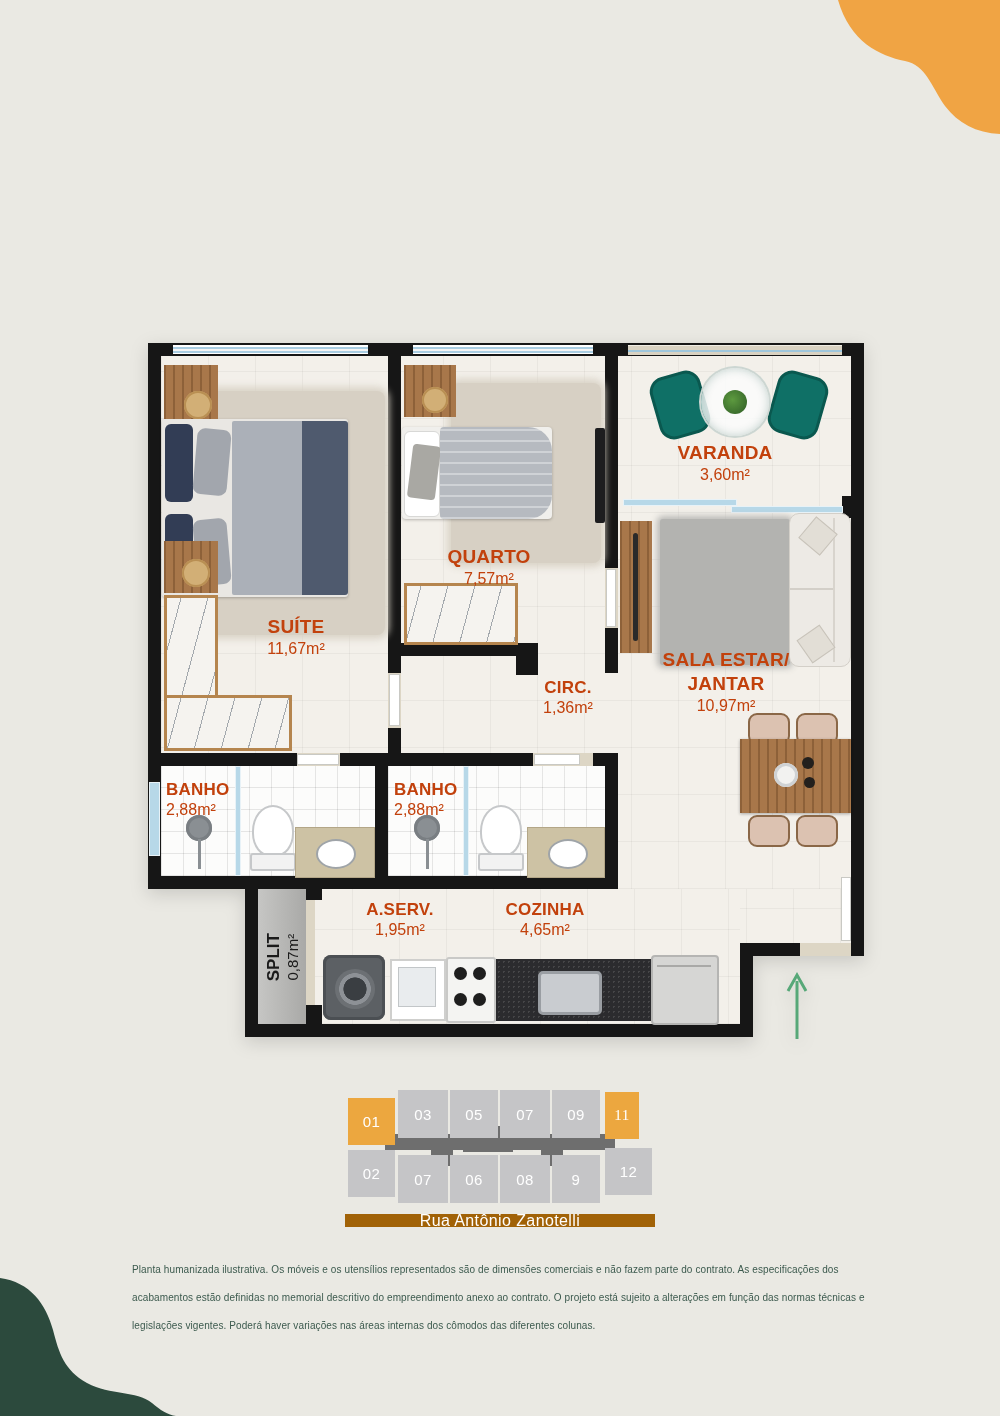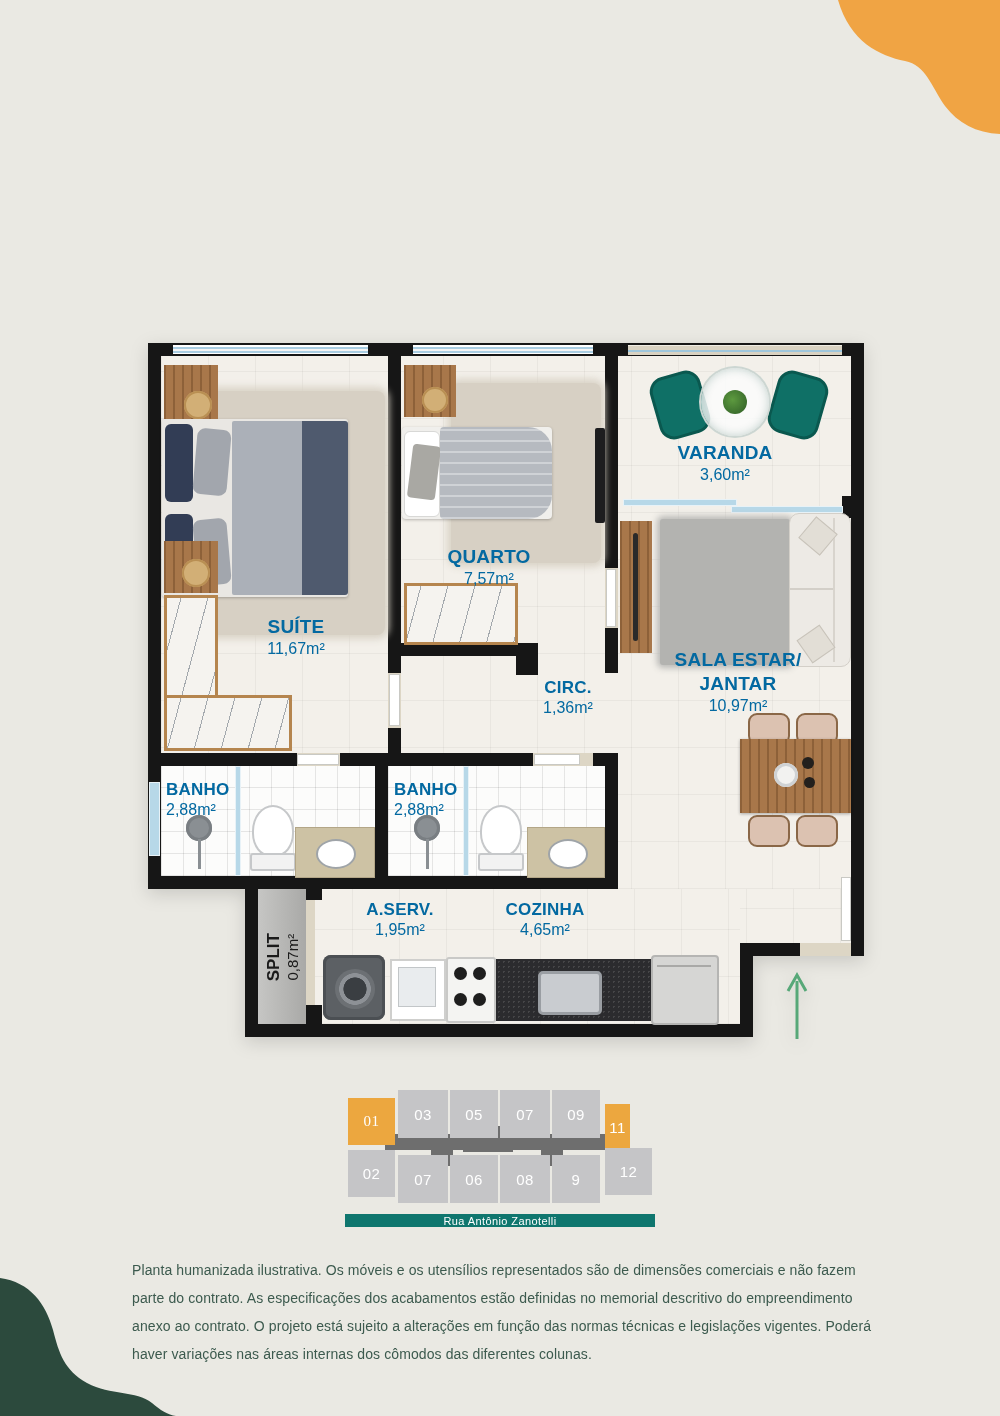--- a/index.html
+++ b/index.html
@@ -24,21 +24,21 @@
      background-image:repeating-linear-gradient(0deg,rgba(0,0,0,.09) 0 1px,transparent 1px 22px),
                       repeating-linear-gradient(90deg,rgba(0,0,0,.09) 0 1px,transparent 1px 22px);}
   .wall{position:absolute;background:#161616;}
   .win{position:absolute;background:linear-gradient(#ffffff 0 2px,#a9cde2 2px 4px,#f4f4f4 4px 6px,#a9cde2 6px 8px,#ffffff 8px 10px);}
   .rail{position:absolute;background:#d9d2c2;border-top:1px solid #efece4;}
   .rail:after{content:"";position:absolute;left:0;right:0;top:4px;height:2px;background:#9ec6dc;}
   .gapfloor{position:absolute;background:#ddd6c5;}
   .leaf{position:absolute;background:#fff;box-shadow:0 0 0 1px #c9c9c4;}
   .glass{position:absolute;background:#b7d8e8;box-shadow:0 0 0 1px #e8f2f7;}
 
-  .rlabel{position:absolute;text-align:center;color:#0369a1;line-height:1.25;}
+  .rlabel{position:absolute;text-align:center;color:#c2410c;line-height:1.25;}
   .rlabel .rname{font-weight:700;font-size:19px;letter-spacing:.2px;}
   .rlabel .rarea{font-weight:400;font-size:16px;}
   .rlabel.small .rname{font-size:17px;}
 
   .wood{background:linear-gradient(100deg,#a8library 0,#a8774a 0);background:#a8774a;
         background-image:repeating-linear-gradient(90deg,rgba(60,30,5,.25) 0 2px,transparent 2px 9px);}
   .deco-circle{position:absolute;border-radius:50%;background:#d2af76;box-shadow:inset 0 0 0 2px #b98f53;}
   .closet{position:absolute;background:#f5f3ef;border:3px solid #b5854e;
         background-image:repeating-linear-gradient(105deg,transparent 0 13px,#a3a8ad 13px 14px,transparent 14px 26px);}
   .rug{position:absolute;background:#d7d0c4;border-radius:8px;box-shadow:0 0 7px 4px rgba(215,208,196,.9);}
@@ -52,24 +52,24 @@
   .sink-counter{position:absolute;background:#cdc2a4;border:1px solid #b3a687;}
   .sink-oval{position:absolute;background:#fff;border:2px solid #9fa4a8;border-radius:50%;}
   .shower-head{position:absolute;border-radius:50%;background:#8a8f93;box-shadow:inset 0 0 0 3px #797e82;}
 
   
   .bkey{position:absolute;left:345px;top:1088px;width:310px;height:145px;}
   .blk{position:absolute;background:#c5c5c7;color:#fff;display:flex;align-items:center;justify-content:center;
        font-size:15px;letter-spacing:.5px;}
   .blk.hl{background:#eca73f;font-size:15px;}
   .corr{position:absolute;background:#6e6e6e;}
-  .street{position:absolute;left:0;top:126px;width:310px;height:13px;background:#0f766e;color:#fff;
-          display:flex;align-items:center;justify-content:center;font-size:11px;letter-spacing:.4px;}
-
-  .disclaimer{position:absolute;left:132px;top:1256px;width:758px;font-size:14px;line-height:28px;
+  .street{position:absolute;left:0;top:126px;width:310px;height:13px;background:#a16207;color:#fff;
+          display:flex;align-items:center;justify-content:center;font-size:16px;letter-spacing:.4px;}
+
+  .disclaimer{position:absolute;left:132px;top:1256px;width:758px;font-size:10px;line-height:28px;
               color:#3c5a4e;letter-spacing:.1px;}
 
   .vlabel{position:absolute;transform:rotate(-90deg);transform-origin:center;white-space:nowrap;
           text-align:center;color:#1a1a1a;}
   .vlabel .rname{font-weight:700;font-size:17px;display:block;line-height:1.2;}
   .vlabel .rarea{font-weight:400;font-size:15px;display:block;line-height:1.2;}
 </style>
 </head>
 <body>
 
@@ -230,21 +230,21 @@
     <div class="rarea">11,67m²</div>
   </div>
   <div class="rlabel" style="left:281px;top:202px;width:120px;">
     <div class="rname">QUARTO</div>
     <div class="rarea">7,57m²</div>
   </div>
   <div class="rlabel" style="left:517px;top:98px;width:120px;">
     <div class="rname">VARANDA</div>
     <div class="rarea">3,60m²</div>
   </div>
-  <div class="rlabel" style="left:520px;top:305px;width:140px;">
+  <div class="rlabel" style="left:508px;top:305px;width:140px;">
     <div class="rname">SALA ESTAR/</div>
     <div class="rname">JANTAR</div>
     <div class="rarea">10,97m²</div>
   </div>
   <div class="rlabel small" style="left:370px;top:334px;width:100px;">
     <div class="rname">CIRC.</div>
     <div class="rarea">1,36m²</div>
   </div>
   <div class="rlabel small" style="left:18px;top:436px;width:96px;text-align:left;">
     <div class="rname">BANHO</div>
@@ -272,36 +272,36 @@
     <polyline points="3,20 12,4 21,20" fill="none" stroke="#57a878" stroke-width="3"></polyline>
   </svg>
 </div>
 
 <div class="bkey">
   <div class="corr" style="left:40px;top:46px;width:230px;height:16px;"></div>
   <div class="corr" style="left:118px;top:38px;width:50px;height:26px;"></div>
   <div class="corr" style="left:86px;top:46px;width:22px;height:32px;"></div>
   <div class="corr" style="left:196px;top:46px;width:22px;height:32px;"></div>
 
-  <div class="blk hl" style="left:3px;top:10px;width:47px;height:47px;font-family:Liberation Serif, serif;">
+  <div class="blk hl" style="left:3px;top:10px;width:47px;height:47px;">
       <span>01</span>
     </div>
   <div class="blk" style="left:53px;top:2px;width:50px;height:48px;">
       <span>03</span>
     </div>
   <div class="blk" style="left:105px;top:2px;width:48px;height:48px;">
       <span>05</span>
     </div>
   <div class="blk" style="left:155px;top:2px;width:50px;height:48px;">
       <span>07</span>
     </div>
   <div class="blk" style="left:207px;top:2px;width:48px;height:48px;">
       <span>09</span>
     </div>
-  <div class="blk hl" style="left:260px;top:16px;width:25px;height:47px;">
+  <div class="blk hl" style="left:260px;top:4px;width:34px;height:47px;font-family:Liberation Serif, serif;">
       <span>11</span>
     </div>
   <div class="blk" style="left:3px;top:62px;width:47px;height:47px;">
       <span>02</span>
     </div>
   <div class="blk" style="left:53px;top:67px;width:50px;height:48px;">
       <span>07</span>
     </div>
   <div class="blk" style="left:105px;top:67px;width:48px;height:48px;align-items:center;">
       <span>06</span>

